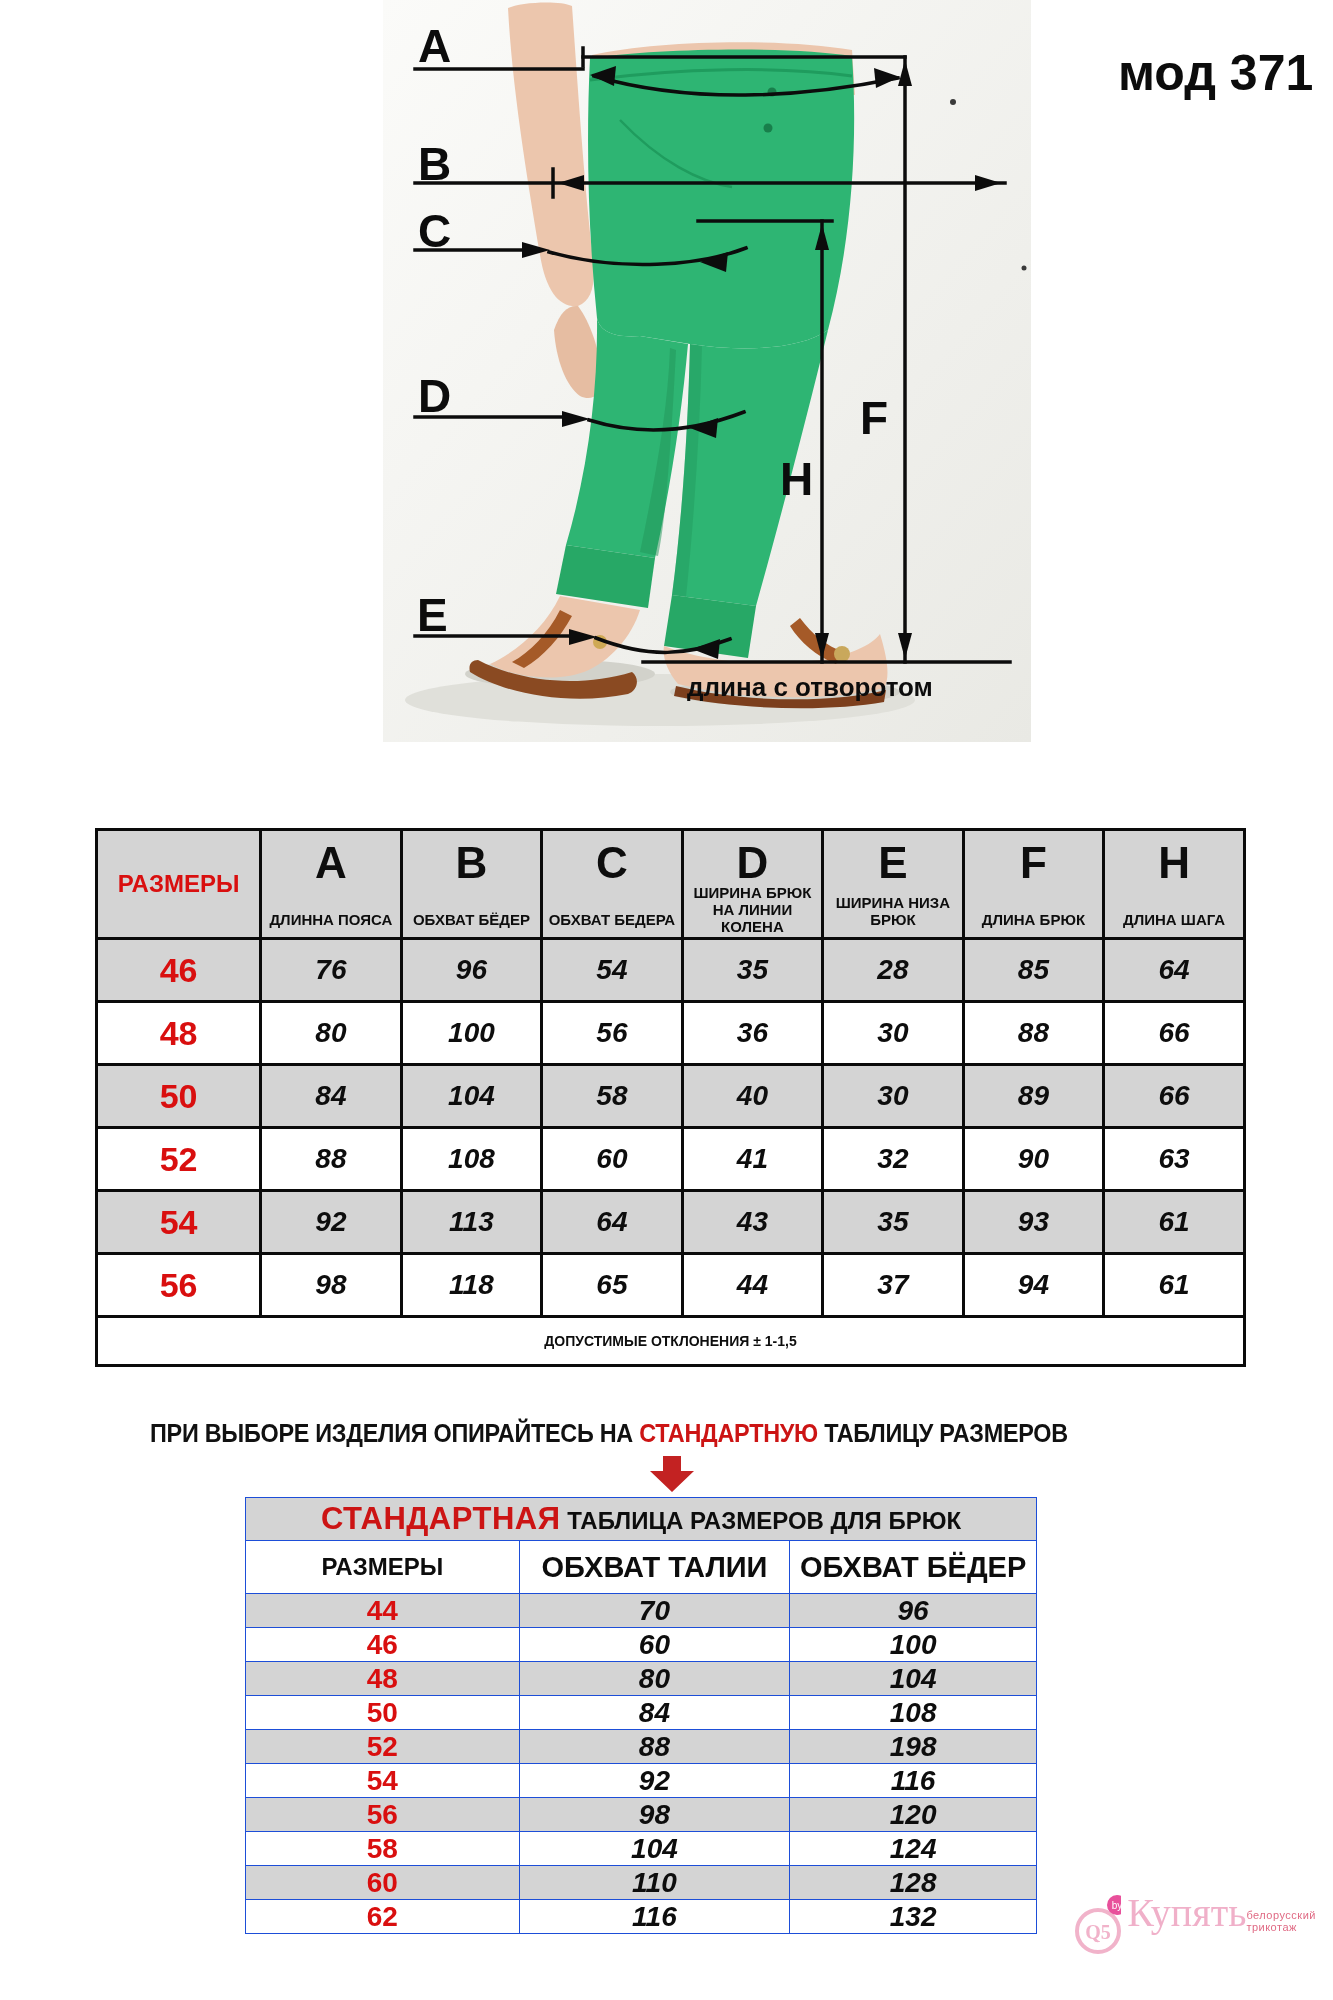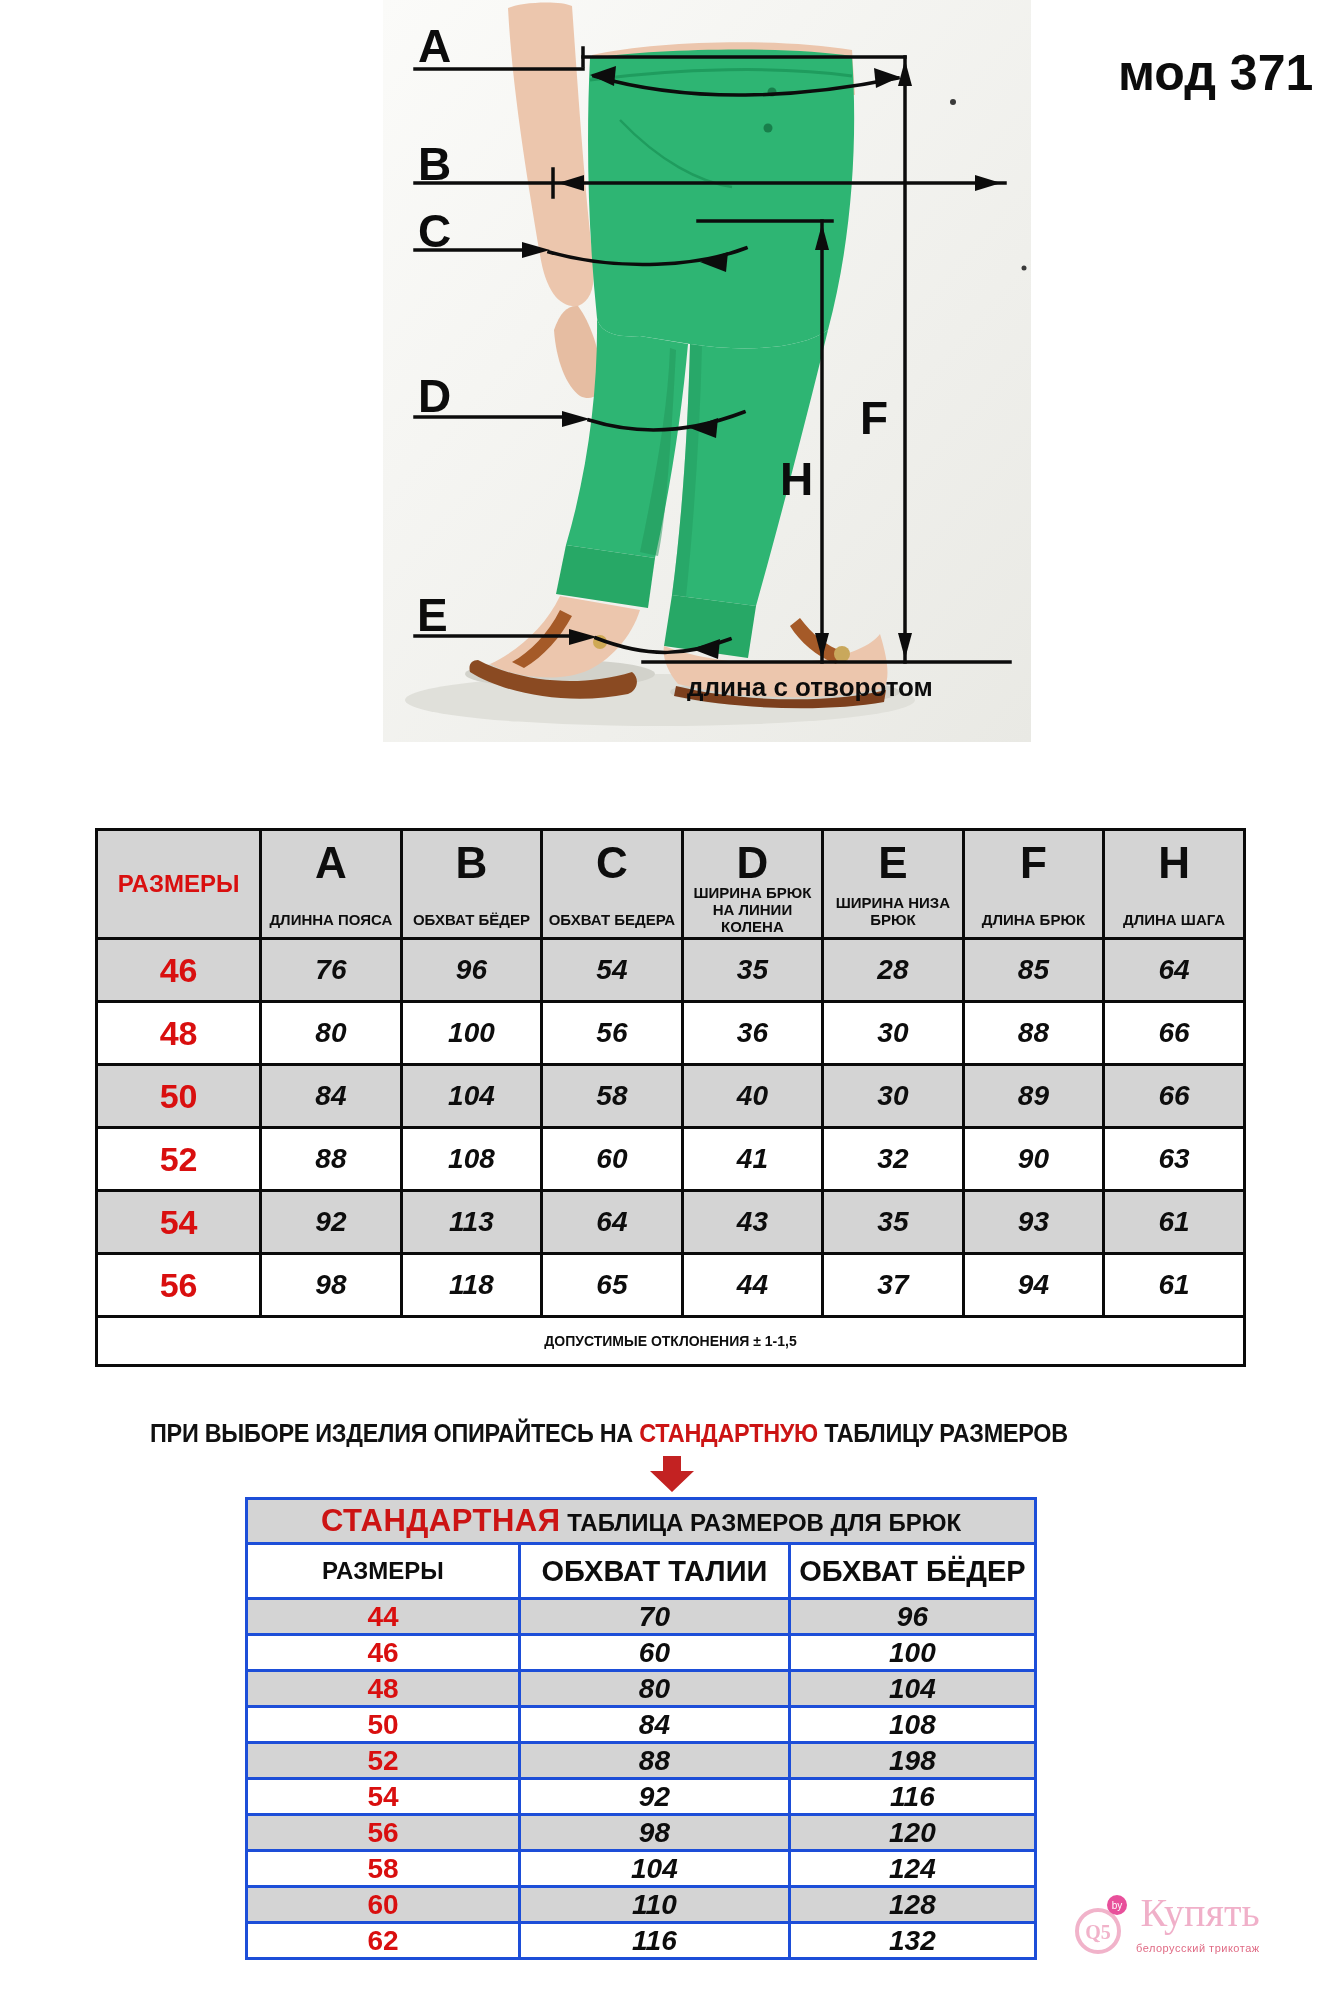--- a/index.html
+++ b/index.html
@@ -34,33 +34,33 @@
   .sizesword{color:#d90f0f;font-weight:bold;font-size:24px;}
   table.mtable tr.data td{height:60px;}
   td.size{color:#d90f0f;font-weight:bold;font-size:34px;}
   td.val{font-weight:bold;font-style:italic;font-size:28px;color:#0d0d0d;}
   tr.g td{background:#d4d4d4;}
   td.devnote{height:46px;font-size:14px;font-weight:bold;color:#0d0d0d;}
 
   
   table.stable{position:absolute;left:245px;top:1497px;width:792px;border-collapse:collapse;
                table-layout:fixed;background:#fff;}
-  table.stable td{border:3px solid #1d4ed8;text-align:center;vertical-align:middle;padding:0;}
+  table.stable td{border:1px solid #1d4ed8;text-align:center;vertical-align:middle;padding:0;}
   td.sttl{background:#d4d4d4;height:42px;font-weight:bold;font-size:24px;color:#0d0d0d;}
   td.sttl .red{color:#cc1414;font-size:31px;letter-spacing:.5px;}
   table.stable tr.cols td{height:52px;font-weight:bold;color:#0d0d0d;}
   .colsizes{font-size:24px;}
   .colbig{font-size:29px;}
   table.stable tr.data td{height:33px;}
   table.stable td.ssize{color:#d90f0f;font-weight:bold;font-size:28px;}
   table.stable td.sval{font-weight:bold;font-style:italic;font-size:28px;color:#0d0d0d;}
 
   
   .brand{position:absolute;left:1072px;top:1893px;display:flex;align-items:flex-start;gap:6px;}
-  .brandtext{display:flex;flex-direction:column;align-items:flex-end;}
+  .brandtext{display:flex;flex-direction:row;align-items:flex-end;}
   .brandname{font-family:"Liberation Serif",serif;font-size:40px;line-height:1;color:#f0b0c9;}
   .brandtag{font-size:11px;color:#e06a84;letter-spacing:.5px;margin-top:9px;}
 </style>
 </head>
 <body>
 
 <div class="canvas">
 
   <svg id="diagram" width="1333" height="770" viewBox="0 0 1333 770">
     <defs>

